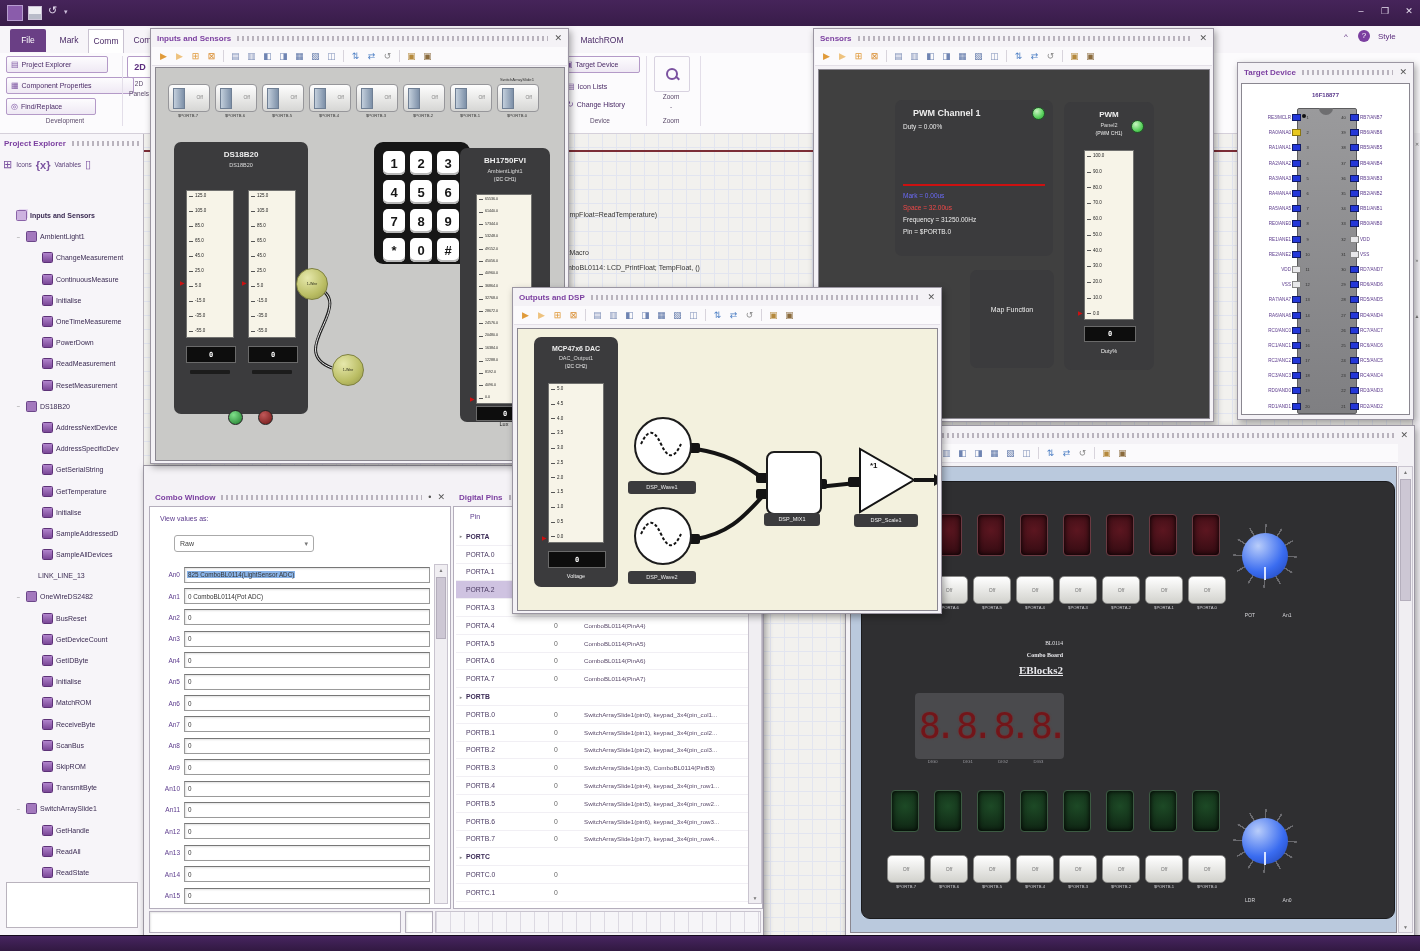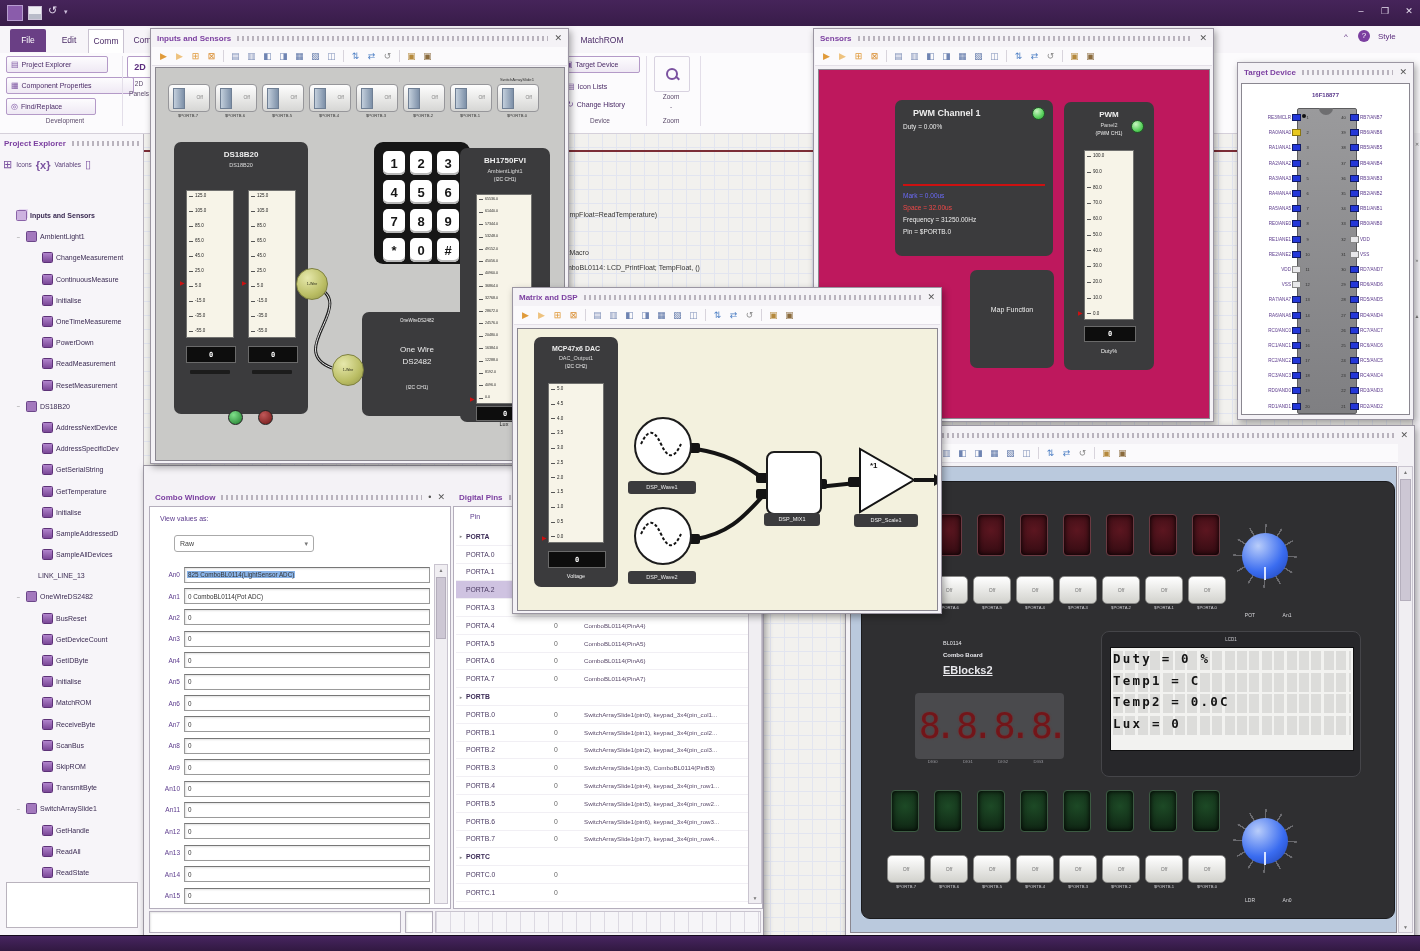--- a/index.html
+++ b/index.html
@@ -36,21 +36,21 @@
   
   .fpanel{position:absolute;background:#f4f2f6;border:1px solid #9b96a2;box-shadow:2px 3px 7px rgba(0,0,0,.35);}
   .pt{height:18px;display:flex;align-items:center;padding:0 6px;gap:6px;font-size:8px;font-weight:bold;color:#7b3fa0;}
   .pt .dots{flex:1;height:5px;background:repeating-linear-gradient(90deg,#b9b3bd 0 2px,transparent 2px 5px);}
   .px{color:#555;font-size:9px;font-weight:normal;}
   .pmin{color:#555;font-size:9px;font-weight:normal;}
   .ptoolbar{position:absolute;left:1px;right:1px;top:18px;height:18px;display:flex;align-items:center;gap:3px;padding:0 5px;background:#fbfafc;border-bottom:1px solid #e4e0e8;}
   .ti{width:13px;height:13px;font-size:9px;line-height:13px;text-align:center;}
   .tsep{width:1px;height:12px;background:#d8d4dc;margin:0 2px;}
   .pcv{position:absolute;border:1px solid #8a8790;}
-  .cv-gray{background:#c9c9c7}.cv-teal{background:#be185d}.cv-cream{background:#f3f1de}.cv-blue{background:#bac9dd}
+  .cv-gray{background:#c9c9c7}.cv-teal{background:#404040}.cv-cream{background:#f3f1de}.cv-blue{background:#bac9dd}
   
   .dk{position:absolute;background:#3b3b3d;border-radius:7px;color:#eee;text-align:center;}
   .dk .h1{display:block;font-size:8px;font-weight:bold;margin-top:8px;}
   .dk .h2{display:block;font-size:5.5px;margin-top:3px;color:#ddd;}
   .sc{position:absolute;background:#f7f4e8;border:1px solid #71716f;display:flex;flex-direction:column;justify-content:space-between;padding:3px 1px 3px 8px;box-sizing:border-box;}
   .sc span{font-size:4.5px;line-height:1;color:#222;text-align:left;position:relative;}
   .sc span::before{content:"";position:absolute;left:-6px;top:40%;width:4px;height:1px;background:#555;}
   .sc.tiny span{font-size:3.6px;}
   .ptr{position:absolute;color:#c11;font-size:6px;line-height:1;}
   .vb{position:absolute;background:#0d0d0d;border:1px solid #6a6a6a;color:#fff;font:bold 7px "DejaVu Sans Mono",monospace;display:flex;align-items:center;justify-content:center;}
@@ -124,21 +124,21 @@
   .knob .ball::after{content:"";position:absolute;left:47%;bottom:-1px;width:2px;height:13px;background:#d7e2ff;}
   .klab{position:absolute;font-size:5px;color:#d8d8dc;text-align:center;width:30px;}
   .segpanel{position:absolute;background:#4a4a4d;border-radius:4px;display:flex;align-items:center;justify-content:space-around;padding:2px 4px;}
   .segd{font-family:"DejaVu Sans Mono",monospace;font-size:36px;color:#721519;text-shadow:0 0 2px rgba(160,25,25,.55);line-height:1;letter-spacing:-6px;padding-right:6px;}
   .seglab{position:absolute;display:flex;justify-content:space-around;font-size:4.2px;color:#9a9aa0;}
   .seglab span{width:36px;text-align:center;}
   .lcdframe{position:absolute;background:#27272a;border-radius:8px;border:1px solid #454549;}
   .lcdtag{position:absolute;left:0;right:0;top:5px;text-align:center;font-size:4.5px;color:#cfcfd4;}
   .lcdscreen{position:absolute;background:#f2f2f0;border:1px solid #0f0f10;padding:3px 2px;}
   .lcdline{height:19px;line-height:19px;margin-bottom:2.5px;font:bold 12.5px "DejaVu Sans Mono",monospace;color:#141414;letter-spacing:2.2px;background:repeating-linear-gradient(90deg,#dcdcda 0 10px,#f2f2f0 10px 12.4px);white-space:nowrap;overflow:hidden;}
-  .brdtxt{position:absolute;text-align:left;color:#e8e8ec;width:120px;}
+  .brdtxt{position:absolute;text-align:right;color:#e8e8ec;width:120px;font-family:Liberation Serif, serif;}
   
   .wave{position:absolute;width:68px;height:77px;}
   .wave .cir{position:absolute;left:6px;top:0;width:54px;height:54px;border-radius:50%;background:#fff;border:2px solid #1c1c1c;}
   .wave .wl{position:absolute;left:0;right:0;bottom:0;height:13px;background:#3b3b3d;color:#eee;font-size:5.5px;line-height:13px;text-align:center;border-radius:3px;}
   .mixbox{position:absolute;width:52px;height:75px;}
   .mixbox .mb{position:absolute;left:0;top:0;width:52px;height:60px;background:#fff;border:2px solid #1c1c1c;border-radius:8px;}
   .mixbox .wl{position:absolute;left:-2px;right:-2px;bottom:0;height:13px;background:#3b3b3d;color:#eee;font-size:5.5px;line-height:13px;text-align:center;border-radius:3px;}
   .dsplab{position:absolute;background:#3b3b3d;color:#eee;font-size:5.5px;line-height:13px;text-align:center;border-radius:3px;}
   .statusbox{position:absolute;background:#fff;border:1px solid #b4aebc;box-shadow:inset 1px 1px 2px rgba(0,0,0,.1);}
   .hatch{position:absolute;background:repeating-linear-gradient(90deg,#dcd9e2 0 1px,#f6f5f8 1px 14px);border:1px solid #c9c4cf;}
@@ -157,21 +157,21 @@
     <span class="tico-dd">▾</span>
     <span class="winbtn" style="left:1352px">–</span>
     <span class="winbtn" style="left:1376px">❐</span>
     <span class="winbtn" style="left:1400px">✕</span>
   </div>
 
   <div class="tabrow">
     <div>
       <div class="tab file" style="left:10px;width:36px"><span>File</span></div>
 
-      <div class="tab" style="left:52px;width:34px"><span>Edit</span></div>
+      <div class="tab" style="left:52px;width:34px"><span>Mark</span></div>
 
       <div class="tab act" style="left:88px;width:34px"><span>Comm</span></div>
 
       <div class="tab" style="left:126px;width:40px"><span>Comm</span></div>
 
       <div class="tab" style="left:573px;width:58px"><span>MatchROM</span></div>
     </div>
   </div>
   <span class="rrt" style="left:1344px">^</span>
   <span class="helpc" style="left:1358px">?</span>
@@ -1009,26 +1009,20 @@
 
         <span class="kk">9</span>
 
         <span class="kk">*</span>
 
         <span class="kk">0</span>
 
         <span class="kk">#</span>
       </div>
 
-      <div class="dk" style="left:206px;top:244px;width:110px;height:104px">
-        <span style="display:block;font-size:4.5px;margin-top:6px">OneWireDS2482</span>
-        <span style="display:block;font-size:8px;margin-top:22px">One Wire</span>
-        <span style="display:block;font-size:8px;margin-top:3px">DS2482</span>
-        <span style="display:block;font-size:5px;margin-top:18px">(I2C CH1)</span>
-      </div>
 
       <div class="dk" style="left:304px;top:80px;width:90px;height:274px">
         <span class="h1">BH1750FVI</span>
         <span class="h2">AmbientLight1</span>
         <span style="display:block;font-size:5px;margin-top:2px">(I2C CH1)</span>
         <div class="sc tiny" style="left:16px;top:46px;width:56px;height:210px">
             <span>65536.0</span>
             <span>61440.0</span>
             <span>57344.0</span>
             <span>53248.0</span>
@@ -1399,32 +1393,20 @@
         <div class="seglab" style="left:53px;top:277px;width:141px">
           <span>DIG0</span>
 
           <span>DIG1</span>
 
           <span>DIG2</span>
 
           <span>DIG3</span>
         </div>
 
-        <div class="lcdframe" style="left:239px;top:149px;width:258px;height:144px">
-          <div class="lcdtag">LCD1</div>
-          <div class="lcdscreen" style="left:8px;top:15px;width:238px;height:96px">
-            <div class="lcdline">Duty = 0 %</div>
-
-            <div class="lcdline">Temp1 = C</div>
-
-            <div class="lcdline">Temp2 = 0.0C</div>
-
-            <div class="lcdline">Lux = 0</div>
-          </div>
-        </div>
 
         <i class="lgn" style="left:29px;top:308px"></i>
         <i class="lgn" style="left:72px;top:308px"></i>
         <i class="lgn" style="left:115px;top:308px"></i>
         <i class="lgn" style="left:158px;top:308px"></i>
         <i class="lgn" style="left:201px;top:308px"></i>
         <i class="lgn" style="left:244px;top:308px"></i>
         <i class="lgn" style="left:287px;top:308px"></i>
         <i class="lgn" style="left:330px;top:308px"></i>
 
@@ -1479,21 +1461,21 @@
     </div>
     <div class="sbar" style="left:552px;top:40px;width:13px;height:465px">
       <span class="ar" style="top:2px">▲</span>
         <div class="th" style="top:12px;height:120px"></div>
         <span class="ar" style="bottom:2px">▼</span>
     </div>
   </div>
 
   <div class="fpanel" style="left:512px;top:287px;width:428px;height:325px;z-index:9">
     <div class="pt">
-      <span>Matrix and DSP</span>
+      <span>Outputs and DSP</span>
         <span class="dots"></span>
       <span class="px">✕</span>
     </div>
     <div class="ptoolbar">
       <span class="ti" style="color:#e09a3a">▶</span>
 
       <span class="ti" style="color:#eec27e">▶</span>
 
       <span class="ti" style="color:#e09a3a">⊞</span>
 

